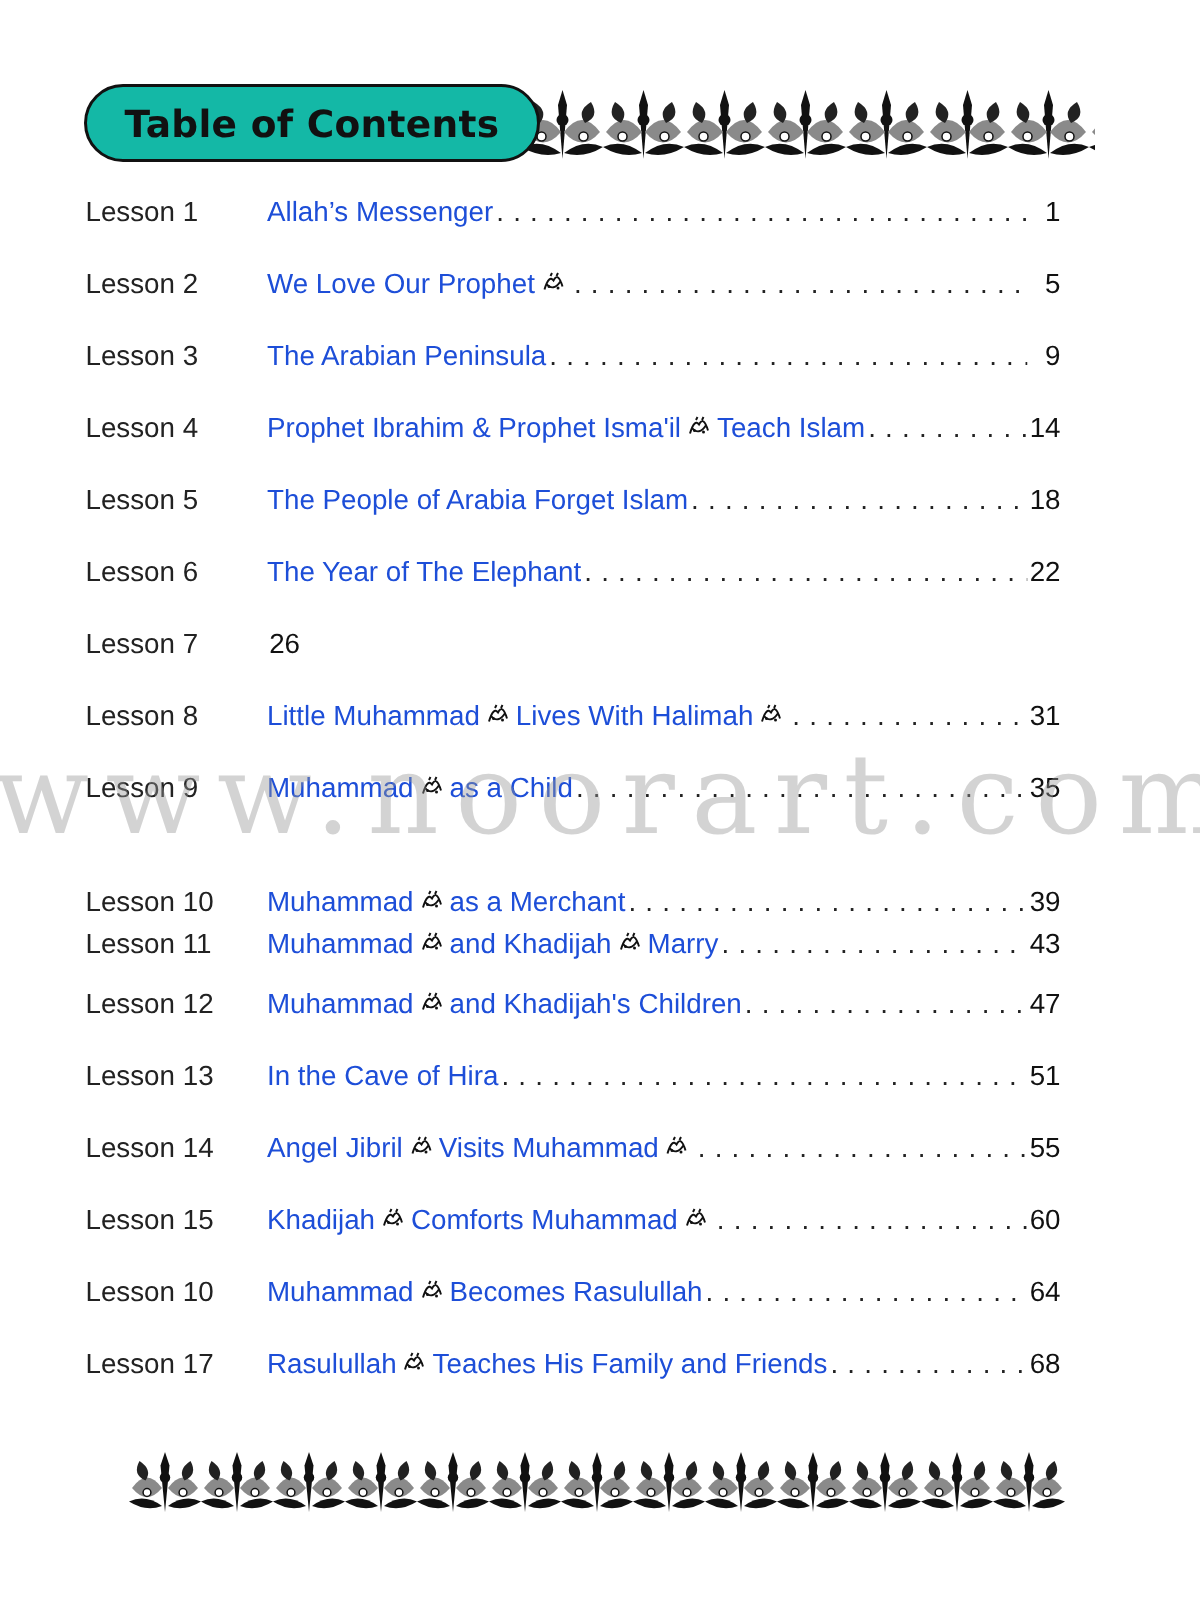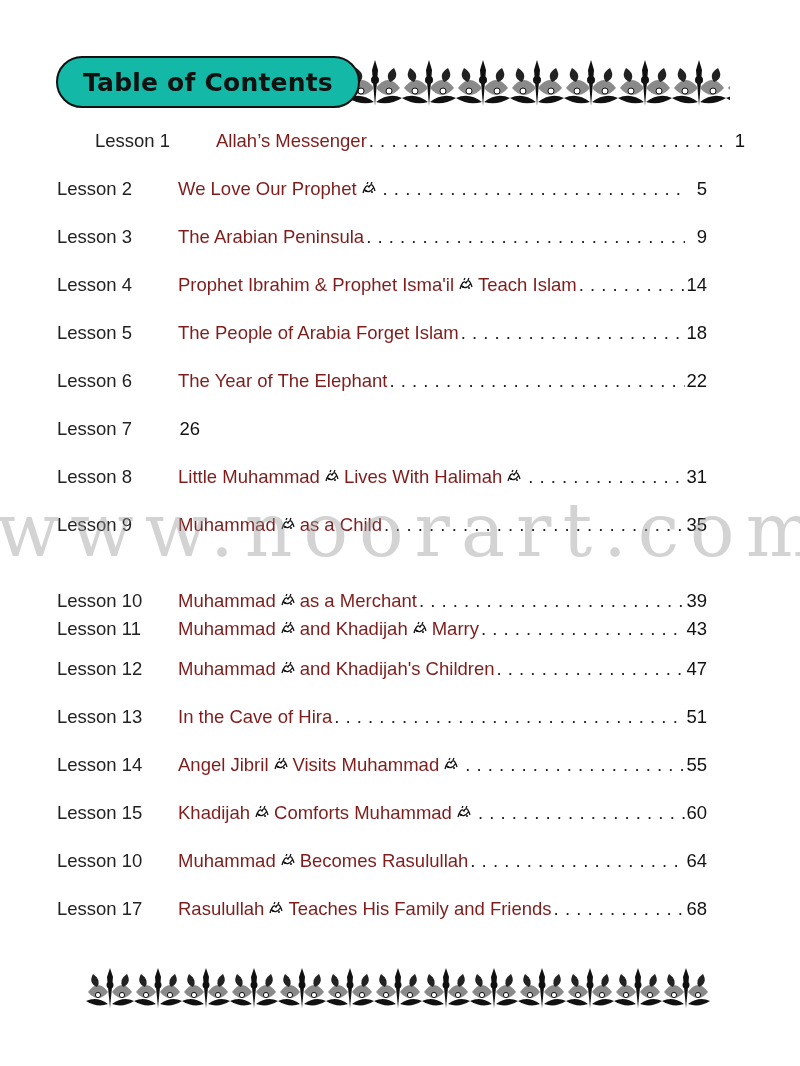--- a/index.html
+++ b/index.html
@@ -10,21 +10,21 @@
     display:flex; align-items:center; justify-content:center; z-index:2;
   }
   .title-text { font-family:"DejaVu Sans", sans-serif; font-weight:bold; font-size:25px; letter-spacing:0.2px; color:#111; }
   .border-strip { position:absolute; overflow:hidden; }
   .border-top { left:348px; top:58px; width:382px; height:50px; }
   .border-bottom { left:86px; top:966px; width:624px; height:44px; }
   .toc { position:absolute; left:57px; top:130px; width:650px; }
   .row { position:absolute; left:0; width:650px; height:30px; display:flex; align-items:baseline; font-size:18.5px; }
   .lesson-label { width:121px; flex:0 0 121px; color:#222; }
   .entry { flex:1; display:flex; align-items:baseline; overflow:hidden; white-space:nowrap; }
-  .entry-title { white-space:nowrap; color:#7f1d1d; }
+  .entry-title { white-space:nowrap; color:#1d4ed8; }
   .leader { flex:1; overflow:hidden; white-space:nowrap; letter-spacing:5.2px; color:#222; margin-left:2px; }
   .leader::before { content:". . . . . . . . . . . . . . . . . . . . . . . . . . . . . . . . . . . . . . . . . . . . . . . . . . . . . . . . . . . . . . . . . . . . . ."; letter-spacing:0; word-spacing:1px; }
   .page-num { flex:0 0 auto; text-align:right; min-width:22px; color:#111; }
   .honor { display:inline-block; width:18px; height:18px; vertical-align:-2px; margin:0 3px; }
   .watermark {
     position:absolute; left:-4px; top:500px; width:810px; font-family:"DejaVu Serif", serif;
     font-size:74px; letter-spacing:11px; color:rgba(150,150,150,0.42); white-space:nowrap; z-index:3; pointer-events:none; line-height:60px;
   }
 </style>
 </head>
@@ -48,21 +48,21 @@
         <path d="M28 44 Q41 34 54 40 Q41 48 28 44 Z" fill="#111"></path>
         <circle cx="13" cy="33" r="3" fill="#fff" stroke="#111"></circle>
         <circle cx="41" cy="33" r="3" fill="#fff" stroke="#111"></circle>
       </pattern>
     </defs>
     <rect x="0" y="0" width="382" height="50" fill="url(#orn)"></rect>
   </svg>
 </div>
 
 <div class="toc" id="toc">
-    <div class="row" style="top: 0px; margin-left: 38px;">
+    <div class="row" style="top: 0px;">
       <span class="lesson-label">Lesson 1</span>
       <span class="entry">
         <span class="entry-title"><span>Allah’s Messenger</span></span>
         <span class="leader"></span>
       </span>
       <span class="page-num">1</span>
     </div>
     <div class="row" style="top: 48px;">
       <span class="lesson-label">Lesson 2</span>
       <span class="entry">

